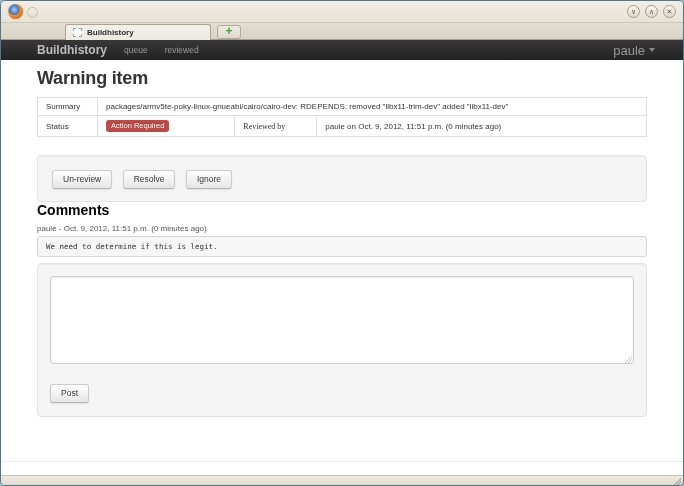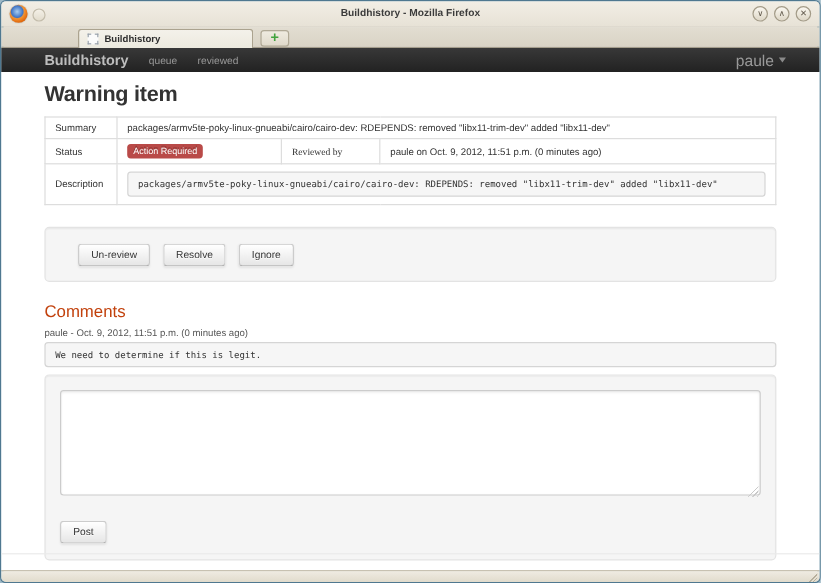--- a/index.html
+++ b/index.html
@@ -118,31 +118,31 @@
   pre.codeblock {
     font-family:"DejaVu Sans Mono", monospace; font-size:7.5px; color:#333;
     background:#f6f6f6; border:1px solid #d5d5d5; border-radius:3px;
     padding:5px 8px; margin:2px 0; white-space:pre-wrap;
   }
   td.desc-cell { padding:4px 8px; }
 
   .well {
     background:#f5f5f5; border:1px solid #e3e3e3; border-radius:4px;
     box-shadow:inset 0 1px 1px rgba(0,0,0,.05);
-    margin-top:18px; padding:12px 27px;
+    margin-top:18px; padding:12px 14px;
   }
   .btn {
     display:inline-block; font-size:8.5px; color:#333;
     background:linear-gradient(#ffffff,#e6e6e6);
     border:1px solid #ccc; border-bottom-color:#b3b3b3; border-radius:3px;
     padding:3px 10px 4px; margin-right:6px;
     box-shadow:inset 0 1px 0 rgba(255,255,255,.4), 0 1px 2px rgba(0,0,0,.08);
     text-shadow:0 1px 0 rgba(255,255,255,.8); cursor:default;
   }
-  h2.comments-title { font-size:14px; font-weight:normal; color:#c2410c; margin:16px 0 6px; }
+  h2.comments-title { font-size:14px; font-weight:bold; color:#000000; margin:0 0 6px; }
   .comment-meta { font-size:8px; color:#555; margin-bottom:3px; }
   h3.post-title { font-size:10.5px; font-weight:bold; color:#333; margin:13px 0 0; }
   .post-well { margin-top:6px; padding:12px 12px 13px; }
   .textarea-wrap { position:relative; }
   textarea.comment-box {
     width:100%; height:88px; resize:none;
     border:1px solid #ccc; border-radius:3px;
     box-shadow:inset 0 1px 2px rgba(0,0,0,.08);
     font-family:"Liberation Sans", sans-serif; font-size:9px; color:#333;
     padding:4px; outline:none; background:#fff;
@@ -168,21 +168,20 @@
   }
 </style>
 </head>
 <body>
 
 <div class="window">
 
   <div class="titlebar">
     <div class="firefox-logo"></div>
     <div class="titlebar-circle"></div>
-    <div class="win-title">Buildhistory - Mozilla Firefox</div>
     <div class="win-controls">
       <div class="win-btn">∨</div>
       <div class="win-btn">∧</div>
       <div class="win-btn">✕</div>
     </div>
   </div>
 
   <div class="tabstrip">
     <div class="ff-menu-btn">
       <span>Firefox</span>
@@ -216,26 +215,20 @@
           <td colspan="3">packages/armv5te-poky-linux-gnueabi/cairo/cairo-dev: RDEPENDS: removed "libx11-trim-dev" added "libx11-dev"</td>
         </tr>
         <tr>
           <th class="row-label">Status</th>
           <td>
             <span class="badge">Action Required</span>
           </td>
           <th class="col-label">Reviewed by</th>
           <td>paule on Oct. 9, 2012, 11:51 p.m. (0 minutes ago)</td>
         </tr>
-        <tr>
-          <th class="row-label">Description</th>
-          <td colspan="3" class="desc-cell">
-            <pre class="codeblock">packages/armv5te-poky-linux-gnueabi/cairo/cairo-dev: RDEPENDS: removed "libx11-trim-dev" added "libx11-dev"</pre>
-          </td>
-        </tr>
       </tbody>
         </table>
 
       <div class="well">
         <span class="btn">Un-review</span>
         <span class="btn">Resolve</span>
         <span class="btn">Ignore</span>
       </div>
 
       <h2 class="comments-title">Comments</h2>

